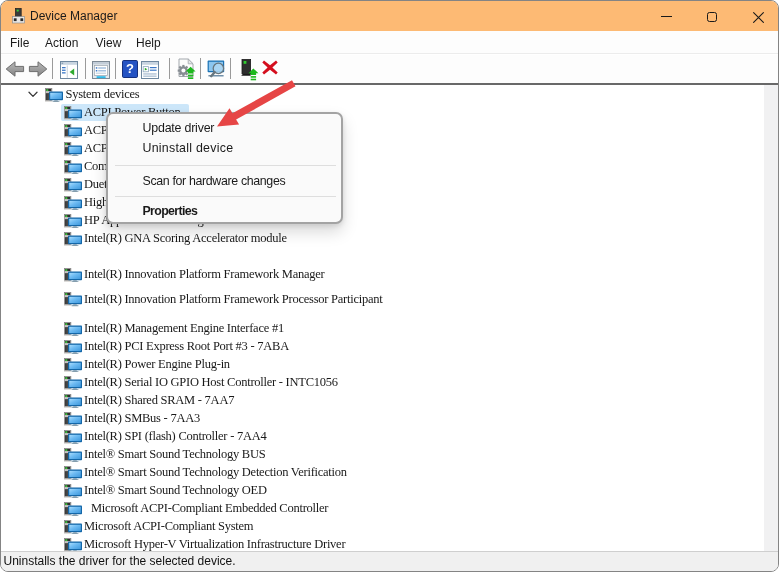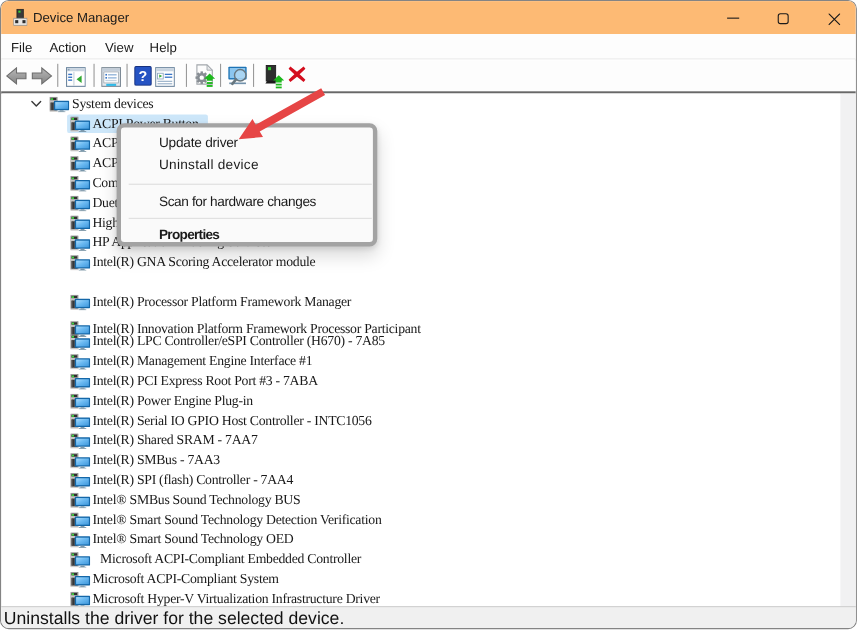--- a/index.html
+++ b/index.html
@@ -19,23 +19,23 @@
   #tree { position:absolute; left:1px; top:84px; width:762px; height:466px; background:#fff; }
   .trow { position:absolute; left:0; width:782px; height:18px;font-family:Liberation Serif, serif; }
   .tt { position:absolute; top:-0.5px; line-height:18px; font-size:12.5px; color:#191919;
      letter-spacing:-0.25px; white-space:pre; }
   .di { position:absolute; top:2.3px; width:18px; height:14.5px; }
   .chev { position:absolute; left:27px; top:5.5px; width:10px; height:7px; }
   .selbg { position:absolute; left:60px; top:0px; width:127.5px; height:17.6px; background:#cde7fa; border-radius:2px; }
   #scrollstrip { position:absolute; left:763px; top:84px; width:15px; height:466px; background:#f1f1f2; }
   #status { position:absolute; left:0; top:550px; width:779px; height:22px; background:#f0f0f0;
      border-top:1px solid #cfcfcf; }
-  #status span { position:absolute; left:2.5px; top:2px; font-size:16px; color:#111; }
+  #status span { position:absolute; left:2.5px; top:2px; font-size:12px; color:#111; }
   #cmenu { position:absolute; left:106px; top:112px; width:237px; height:111.5px;
-     background:#fafafa; border:4px solid #a3a3a3; border-radius:7px;
+     background:#fafafa; border:2px solid #a3a3a3; border-radius:7px;
      box-shadow:0 8px 16px rgba(0,0,0,0.15), 0 2px 5px rgba(0,0,0,0.10); z-index:50; }
   .mi { position:absolute; left:34.5px; font-size:12.4px; line-height:14px; color:#1a1a1a; white-space:pre; }
   .msep { position:absolute; left:7px; width:221px; height:1px; background:#dedede; }
   #arrow { position:absolute; left:210px; top:70px; width:100px; height:70px; z-index:60; }
 </style></head>
 <body>
 <svg width="0" height="0" style="position:absolute">
 <defs>
   <linearGradient id="scr" x1="0" y1="0" x2="1" y2="1">
     <stop offset="0" stop-color="#aadcfc"></stop>
@@ -222,34 +222,28 @@
 <div class="trow" style="top:228.6px">
       <svg class="di" style="left:63px" viewBox="0 0 18 14.5">
         <use href="#dev"></use>
       </svg>
       <span class="tt" style="left:83px">Intel(R) GNA Scoring Accelerator module</span>
     </div>
 <div class="trow" style="top:264.6px">
       <svg class="di" style="left:63px" viewBox="0 0 18 14.5">
         <use href="#dev"></use>
       </svg>
-      <span class="tt" style="left:83px">Intel(R) Processor Platform Framework Manager</span>
+      <span class="tt" style="left:83px">Intel(R) Innovation Platform Framework Manager</span>
     </div>
 <div class="trow" style="top:289px">
       <svg class="di" style="left:63px" viewBox="0 0 18 14.5">
         <use href="#dev"></use>
       </svg>
       <span class="tt" style="left:83px">Intel(R) Innovation Platform Framework Processor Participant</span>
     </div>
-<div class="trow" style="top:300.6px">
-      <svg class="di" style="left:63px" viewBox="0 0 18 14.5">
-        <use href="#dev"></use>
-      </svg>
-      <span class="tt" style="left:83px">Intel(R) LPC Controller/eSPI Controller (H670) - 7A85</span>
-    </div>
 <div class="trow" style="top:318.6px">
       <svg class="di" style="left:63px" viewBox="0 0 18 14.5">
         <use href="#dev"></use>
       </svg>
       <span class="tt" style="left:83px">Intel(R) Management Engine Interface #1</span>
     </div>
 <div class="trow" style="top:336.6px">
       <svg class="di" style="left:63px" viewBox="0 0 18 14.5">
         <use href="#dev"></use>
       </svg>
@@ -282,21 +276,21 @@
 <div class="trow" style="top:426.6px">
       <svg class="di" style="left:63px" viewBox="0 0 18 14.5">
         <use href="#dev"></use>
       </svg>
       <span class="tt" style="left:83px">Intel(R) SPI (flash) Controller - 7AA4</span>
     </div>
 <div class="trow" style="top:444.6px">
       <svg class="di" style="left:63px" viewBox="0 0 18 14.5">
         <use href="#dev"></use>
       </svg>
-      <span class="tt" style="left:83px">Intel® SMBus Sound Technology BUS</span>
+      <span class="tt" style="left:83px">Intel® Smart Sound Technology BUS</span>
     </div>
 <div class="trow" style="top:462.6px">
       <svg class="di" style="left:63px" viewBox="0 0 18 14.5">
         <use href="#dev"></use>
       </svg>
       <span class="tt" style="left:83px">Intel® Smart Sound Technology Detection Verification</span>
     </div>
 <div class="trow" style="top:480.6px">
       <svg class="di" style="left:63px" viewBox="0 0 18 14.5">
         <use href="#dev"></use>

